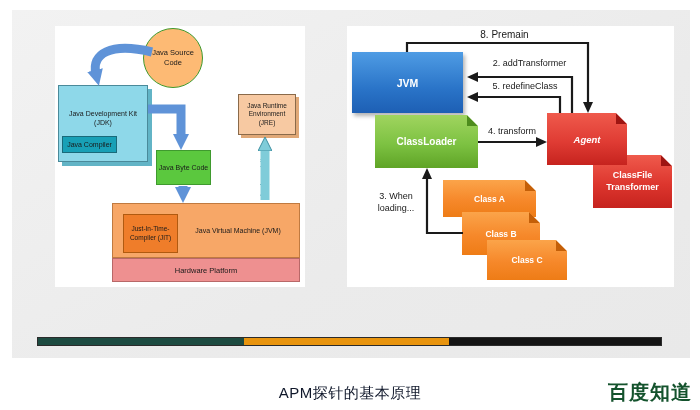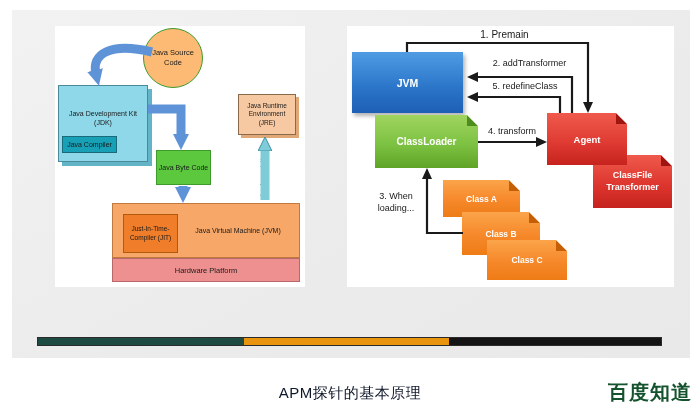--- a/index.html
+++ b/index.html
@@ -36,27 +36,27 @@
   .note{clip-path:polygon(0 0,calc(100% - 11px) 0,100% 11px,100% 100%,0 100%);box-shadow:none;
         filter:drop-shadow(2px 3px 3px rgba(0,0,0,.35));}
   .fold{position:absolute;top:0;right:0;width:11px;height:11px;
         clip-path:polygon(0 0,100% 100%,0 100%);}
   .jvm-right{left:5px;top:26px;width:111px;height:61px;font-size:10.5px;
              background:linear-gradient(180deg,#4f9ce4 0%,#2a74c8 60%,#1d5fb4 100%);}
   .classloader{left:28px;top:89px;width:103px;height:53px;font-size:10px;
                background:linear-gradient(180deg,#a0d45f 0%,#7dc242 55%,#5fa426 100%);z-index:2;}
   .classloader .fold{background:#4e8c1d;}
   .agent{left:200px;top:87px;width:80px;height:52px;font-size:9.5px;
-         background:linear-gradient(180deg,#ef5a4c 0%,#e03c34 55%,#c6231e 100%);z-index:3;}
+         background:linear-gradient(180deg,#ef5a4c 0%,#e03c34 55%,#c6231e 100%);z-index:3;font-style:italic;}
   .agent .fold,.cft .fold{background:#9e1512;}
   .cft{left:246px;top:129px;width:79px;height:53px;font-size:9px;line-height:1.3;
        background:linear-gradient(180deg,#ef5a4c 0%,#dd362e 55%,#c6231e 100%);z-index:1;flex-direction:column;align-items:center;}
   .clsbox{font-size:8.5px;background:linear-gradient(180deg,#fba44a 0%,#f6882a 55%,#ee7c16 100%);}
   .clsbox .fold{background:#c45f08;}
-  .cls-a{left:96px;top:154px;width:77px;height:37px;z-index:1;}
+  .cls-a{left:96px;top:154px;width:93px;height:37px;z-index:1;}
   .cls-b{left:115px;top:186px;width:78px;height:43px;z-index:2;}
   .cls-c{left:140px;top:214px;width:80px;height:40px;z-index:3;}
   .flow-label{position:absolute;font-size:9px;color:#1a1a1a;text-align:center;z-index:6;}
   .lbl-premain{left:110px;top:3px;width:95px;font-size:10px;}
   .lbl-addtransformer{left:140px;top:32px;width:85px;}
   .lbl-redefineclass{left:138px;top:55px;width:80px;}
   .lbl-transform{left:134px;top:100px;width:62px;}
   .lbl-loading{left:23px;top:165px;width:52px;text-align:center;line-height:1.3;}
   .lbl-loading span{display:block;}
   .overlay{position:absolute;left:0;top:0;z-index:5;pointer-events:none;}
@@ -159,21 +159,21 @@
     </div>
     <div class="node gnode note clsbox cls-b">
       <span>Class B</span>
       <i class="fold"></i>
     </div>
     <div class="node gnode note clsbox cls-c">
       <span>Class C</span>
       <i class="fold"></i>
     </div>
 
-    <div class="flow-label lbl-premain">1. Premain</div>
+    <div class="flow-label lbl-premain">8. Premain</div>
     <div class="flow-label lbl-addtransformer">2. addTransformer</div>
     <div class="flow-label lbl-redefineclass">5. redefineClass</div>
     <div class="flow-label lbl-transform">4. transform</div>
     <div class="flow-label lbl-loading">
       <span>3. When</span>
       <span>loading...</span>
     </div>
 
     <svg class="overlay" width="327" height="261">
       <defs>

